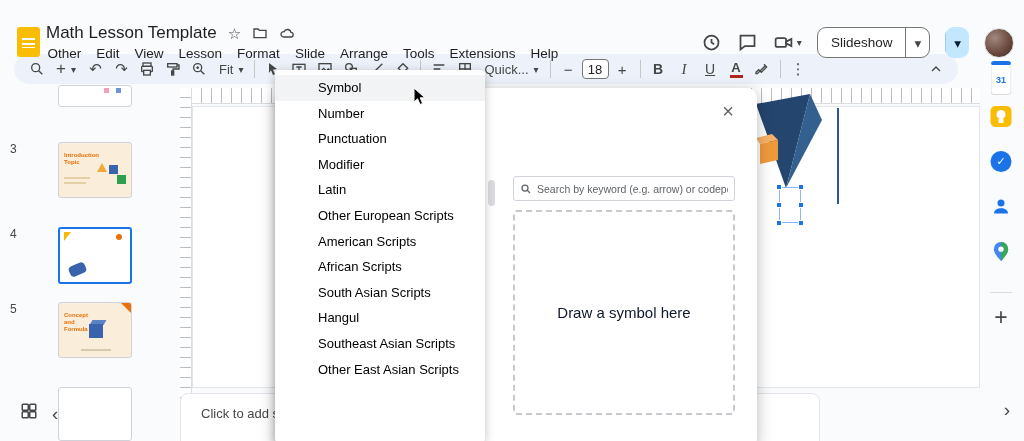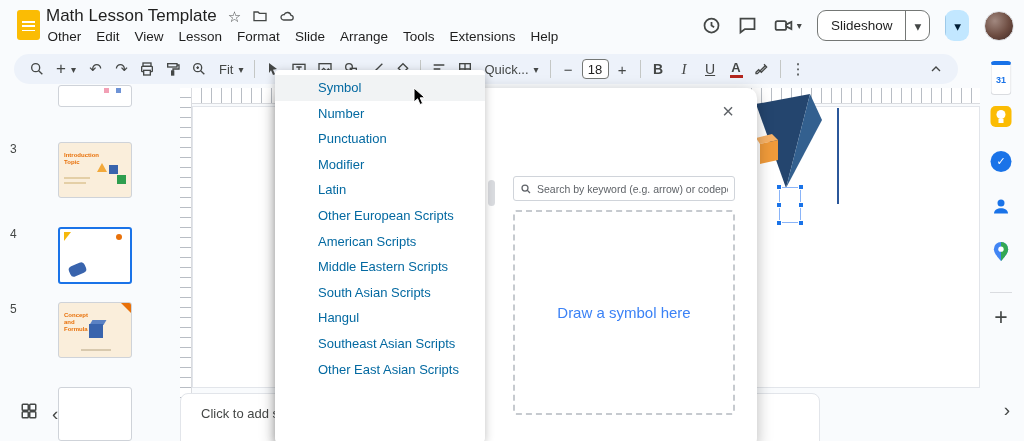--- a/index.html
+++ b/index.html
@@ -1,21 +1,21 @@
 <!DOCTYPE html>
 <html><head>
 <meta charset="utf-8">
 <style>
   * { margin:0; padding:0; box-sizing:border-box; }
   body { font-family:"Liberation Sans", sans-serif; background:#e8e8e8; }
   .app { position:relative; width:1024px; height:441px; background:#f9fbfd; overflow:hidden;
          font-family:"Liberation Sans", sans-serif; color:#1f1f1f; }
 
   
-  .header { position:absolute; top:0; left:0; right:0; height:52px; z-index:6;text-decoration:underline; }
+  .header { position:absolute; top:17px; left:0; right:0; height:52px; z-index:6;text-decoration:underline; }
   .logo { position:absolute; left:17px; top:10px; width:23px; height:30px; background:#fbbc04; border-radius:3px; }
   .logo i { position:absolute; left:5px; top:11px; width:13px; height:10px;
             background:repeating-linear-gradient(#fff 0 2px, transparent 2px 4.5px); }
   .title-row { position:absolute; left:46px; top:6px; display:flex; align-items:center; gap:11px; }
   .doc-title { font-size:17px; color:#1f1f1f; }
   .hicon { color:#444746; font-size:15px; line-height:1; display:flex; align-items:center; }
   .hicon svg { width:16px; height:16px; }
   .menubar { position:absolute; left:40px; top:27px; display:flex; font-size:13.5px; color:#1f1f1f; }
   .menubar span { padding:2px 7.5px; border-radius:6px; }
   .head-right { position:absolute; right:10px; top:10px; display:flex; align-items:center; gap:15px; }
@@ -104,26 +104,26 @@
                display:flex; align-items:center; justify-content:center; }
   .dlg-scroll { position:absolute; left:213px; top:92px; width:7px; height:26px; background:#dadce0; border-radius:4px; }
   .dlg-search { position:absolute; left:238px; top:88px; width:222px; height:25px; border:1px solid #d0d4da;
                 border-radius:3px; display:flex; align-items:center; padding:0 6px; gap:5px; background:#fff; }
   .dlg-search svg { width:12px; height:12px; flex:none; }
   .dlg-search input { border:none; outline:none; flex:1; font-size:10.5px; color:#1f1f1f; min-width:0;
                       font-family:"Liberation Sans", sans-serif; }
   .dlg-search input::placeholder { color:#5f6368; }
   .draw-area { position:absolute; left:238px; top:122px; width:222px; height:205px;
                border:2px dashed #c6cacf; border-radius:3px; display:flex; align-items:center; justify-content:center; }
-  .draw-area span { font-size:15px; color:#3b82f6; }
+  .draw-area span { font-size:15px; color:#0f172a; }
 
   
   .dropdown { position:absolute; left:275px; top:70px; width:210px; height:372px; background:#fff;
               box-shadow:0 2px 10px rgba(0,0,0,.25); border-radius:4px; padding-top:5px; z-index:50; overflow:hidden; }
-  .dd-item { height:25.6px; line-height:25.6px; padding-left:43px; font-size:13px; color:#0369a1; white-space:nowrap; }
+  .dd-item { height:25.6px; line-height:25.6px; padding-left:43px; font-size:13px; color:#000000; white-space:nowrap; }
   .dd-item.hl { background:#f1f3f4; }
 
   .cursor { position:absolute; left:413px; top:87px; z-index:100; }
 </style>
 </head>
 <body>
 
 <div class="app">
 
   <div class="header">
@@ -419,21 +419,21 @@
   </div>
 
   <div class="dropdown">
     <div class="dd-item hl">Symbol</div>
     <div class="dd-item">Number</div>
     <div class="dd-item">Punctuation</div>
     <div class="dd-item">Modifier</div>
     <div class="dd-item">Latin</div>
     <div class="dd-item">Other European Scripts</div>
     <div class="dd-item">American Scripts</div>
-    <div class="dd-item">Middle Eastern Scripts</div>
+    <div class="dd-item">African Scripts</div>
     <div class="dd-item">South Asian Scripts</div>
     <div class="dd-item">Hangul</div>
     <div class="dd-item">Southeast Asian Scripts</div>
     <div class="dd-item">Other East Asian Scripts</div>
   </div>
 
   <svg class="cursor" width="14" height="20" viewBox="0 0 14 20">
     <path d="M1 1 L1 15 L4.6 11.8 L7 17.5 L9.6 16.4 L7.2 10.8 L12 10.8 Z" fill="#000" stroke="#fff" stroke-width="1"></path>
   </svg>
 

